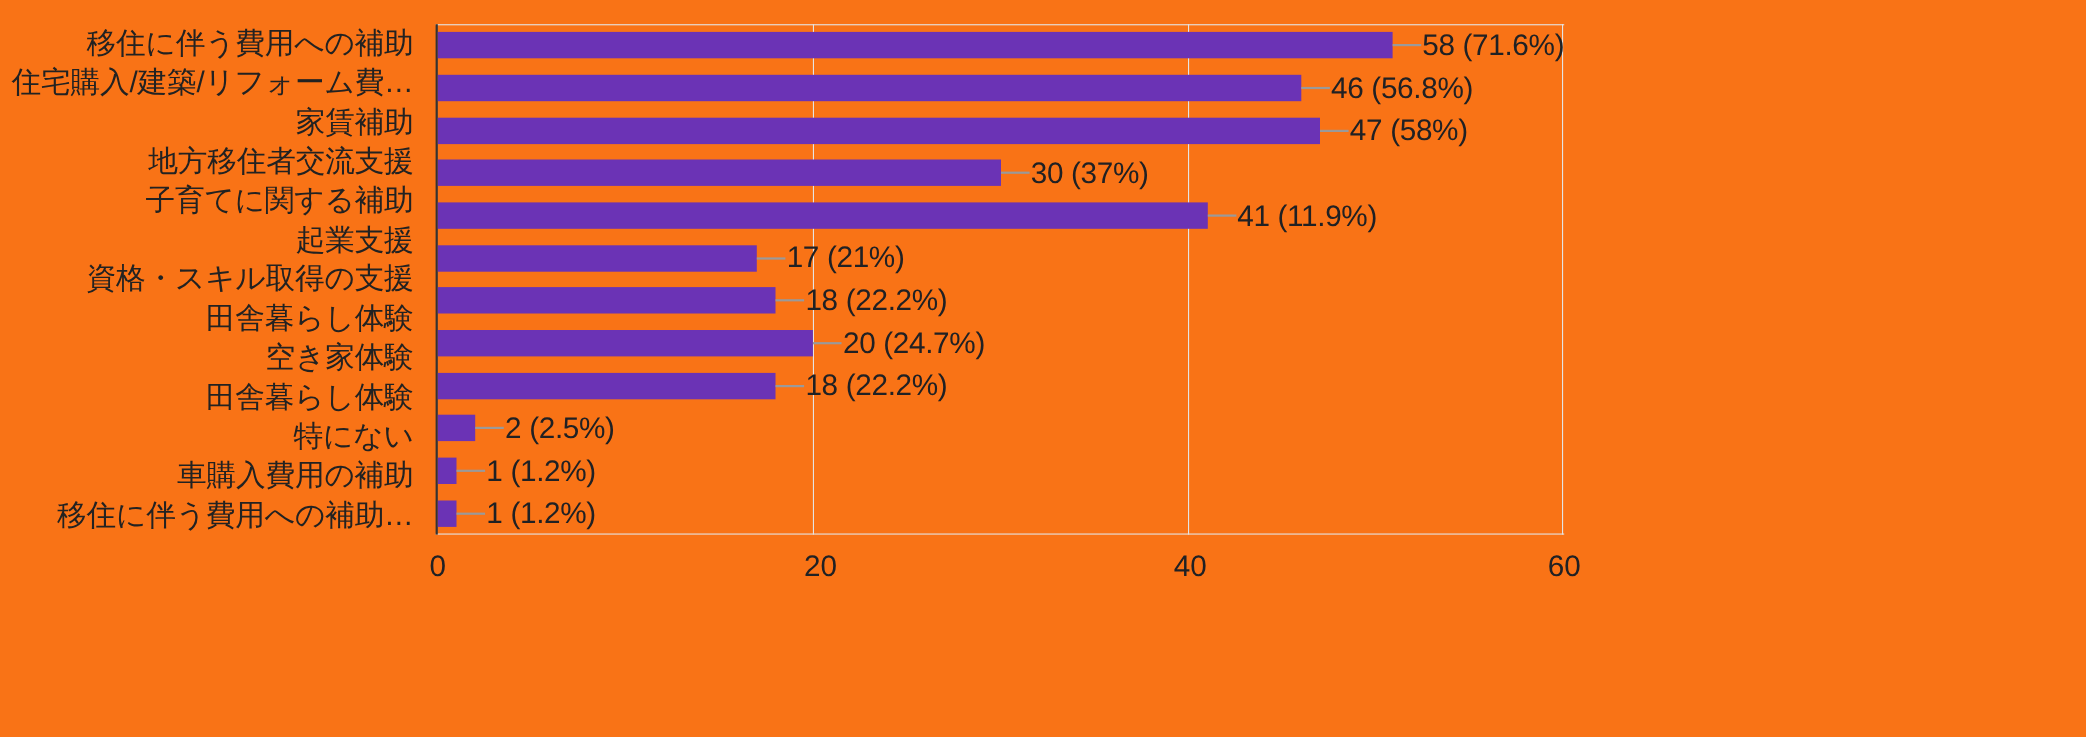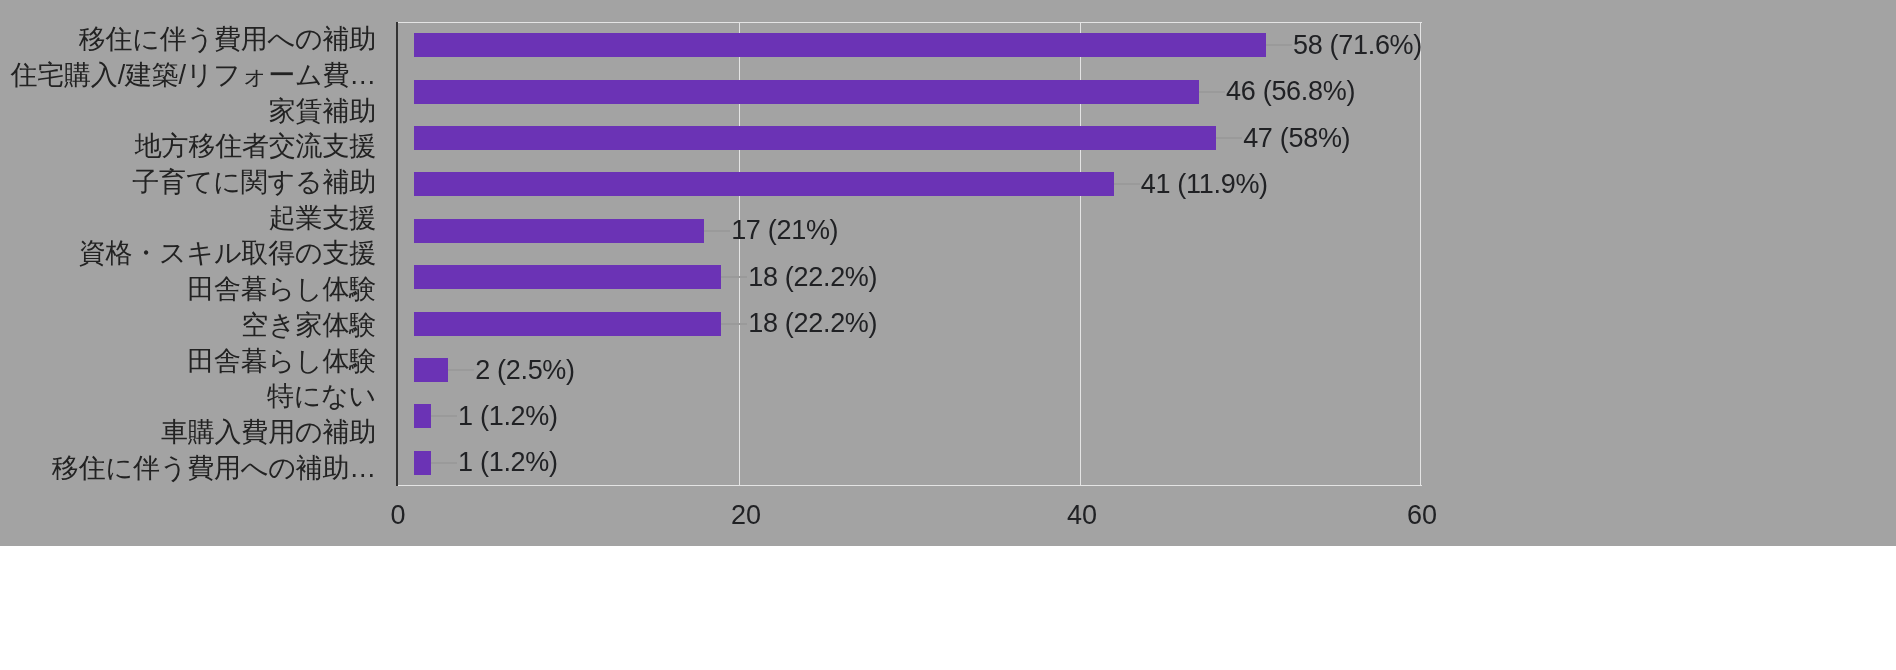--- a/index.html
+++ b/index.html
@@ -8,22 +8,22 @@
     background: #ffffff;
   }
   body {
     width: 1896px; height: 670px;
     font-family: "Liberation Sans", "DejaVu Sans", sans-serif;
     overflow: hidden;
   }
   #chart-root {
     position: relative;
     width: 1896px;
-    height: 546px;
-    background: #a3a3a3;
+    height: 670px;
+    background: #f97316;
   }
 
   
   .cat-labels {
     position: absolute;
     left: 0;
     top: 22px;
     width: 386px;
     height: 464px;
     display: flex;
@@ -81,21 +81,20 @@
     left: 2px; top: 0;
     width: 1024px; height: 100%;
     display: flex;
     flex-direction: column;
   }
   .row {
     flex: 1 1 0;
     position: relative;
     display: flex;
     align-items: center;
-    padding-left: 16px;
   }
   .bar {
     height: 24px;
     background: #6b33b5;
     position: relative;
     z-index: 2;
   }
   .leader {
     width: 26px;
     height: 2px;
@@ -171,33 +170,43 @@
         <div class="bar" style="width: 785.067px;"></div>
         <div class="leader"></div>
         <div class="value-label">46 (56.8%)</div>
       </div>
       <div class="row">
         <div class="bar" style="width: 802.133px;"></div>
         <div class="leader"></div>
         <div class="value-label">47 (58%)</div>
       </div>
       <div class="row">
+        <div class="bar" style="width:512px"></div>
+        <div class="leader"></div>
+        <div class="value-label">30 (37%)</div>
+      </div>
+      <div class="row">
         <div class="bar" style="width: 699.733px;"></div>
         <div class="leader"></div>
         <div class="value-label">41 (11.9%)</div>
       </div>
       <div class="row">
         <div class="bar" style="width: 290.133px;"></div>
         <div class="leader"></div>
         <div class="value-label">17 (21%)</div>
       </div>
       <div class="row">
         <div class="bar" style="width: 307.2px;"></div>
         <div class="leader"></div>
         <div class="value-label">18 (22.2%)</div>
+      </div>
+      <div class="row">
+        <div class="bar" style="width: 341.333px;"></div>
+        <div class="leader"></div>
+        <div class="value-label">20 (24.7%)</div>
       </div>
       <div class="row">
         <div class="bar" style="width: 307.2px;"></div>
         <div class="leader"></div>
         <div class="value-label">18 (22.2%)</div>
       </div>
       <div class="row">
         <div class="bar" style="width: 34.1333px;"></div>
         <div class="leader"></div>
         <div class="value-label">2 (2.5%)</div>

